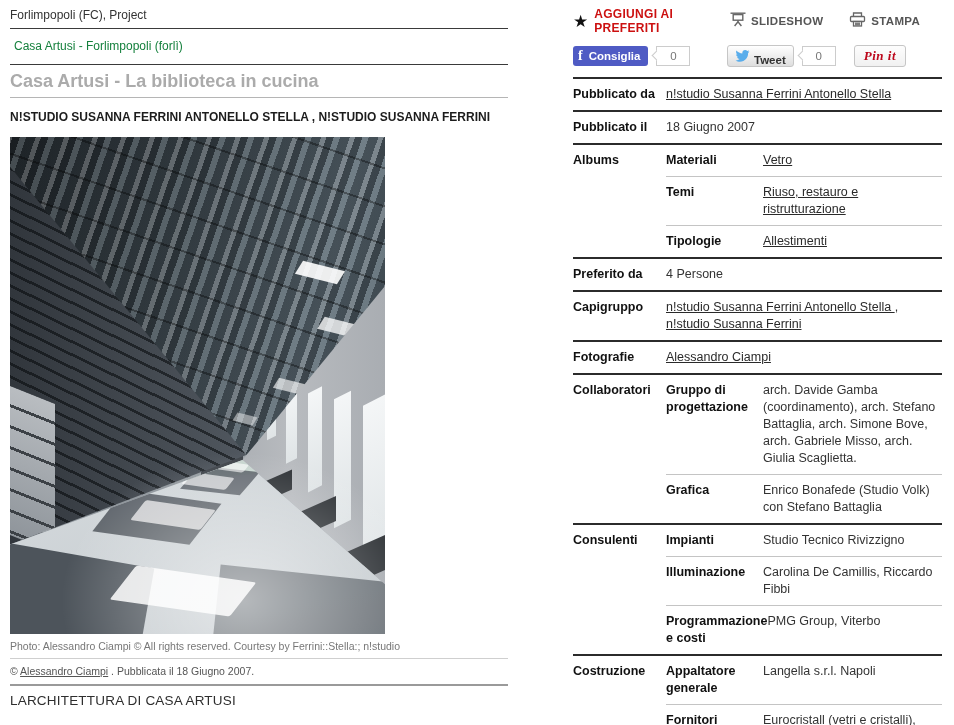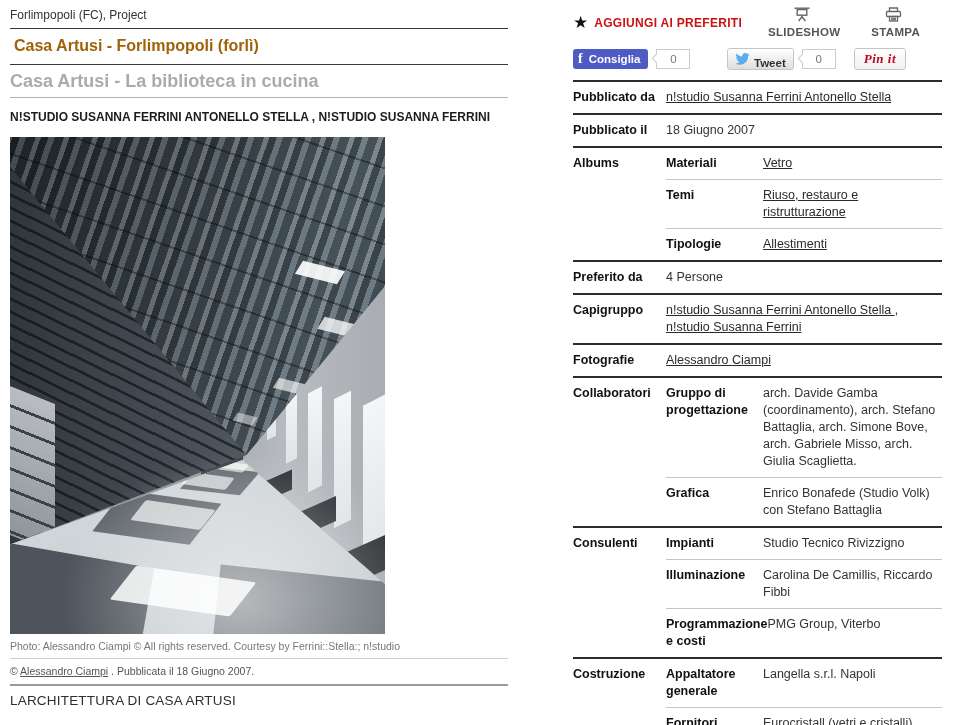--- a/index.html
+++ b/index.html
@@ -5,21 +5,21 @@
   html,body{margin:0;padding:0;background:#fff;}
   .page{position:relative;width:954px;height:725px;background:#fff;overflow:hidden;
         font-family:"Liberation Sans",sans-serif;color:#1d1d1d;}
   
   .left-col{position:absolute;left:10px;top:0;width:498px;}
   .loc{font-size:12px;color:#333;padding:8px 0 6px 0;}
   .hr-dark{border-top:1px solid #3a3a3a;height:0;}
   .hr-mid{border-top:1px solid #b5b5b5;height:0;}
   .hr-light{border-top:1px solid #cfcfcf;height:0;}
   .hr-thick{border-top:2px solid #9a9a9a;height:0;}
-  .title{font-size:16px;font-weight:bold;line-height:22px;padding:6px 0 7px 4px;color:#a16207;}
+  .title{font-size:12px;font-weight:normal;line-height:22px;padding:6px 0 7px 4px;color:#15803d;}
   .subtitle{font-size:18px;font-weight:bold;line-height:18px;color:#ababab;padding:7px 0 7px 0;}
   .authors{font-size:12px;font-weight:bold;line-height:15px;color:#1c1c1c;padding:12px 0;}
   .caption{font-size:10.5px;color:#777;padding:6px 0 5px 0;line-height:13px;}
   .copyline{font-size:10.5px;color:#555;padding:6px 0;line-height:13px;}
   .copyline a{color:#555;text-decoration:underline;cursor:pointer;}
   .bottom-head{font-size:13.5px;color:#2e2e2e;margin-top:7px;letter-spacing:.2px;}
   
   .photo{position:relative;width:375px;height:497px;overflow:hidden;background:#8e959b;}
   .ph{position:absolute;}
   .endwall{left:44%;top:54%;width:24%;height:22%;background:linear-gradient(#aab0b4,#888f94);}
@@ -69,21 +69,21 @@
   .lp2{left:34%;top:74%;width:70px;height:20px;opacity:.8;}
   .lp3{left:47%;top:68%;width:44px;height:12px;opacity:.75;}
   .lp4{left:56%;top:65.5%;width:26px;height:8px;opacity:.7;}
   .glow{inset:55% 0 0 0;background:radial-gradient(ellipse at 62% 85%,rgba(255,255,255,.5),transparent 55%);}
   
   .right-col{position:absolute;left:573px;top:0;width:369px;}
   .action-bar{display:flex;align-items:center;padding:7px 0 6px 0;}
   .fav{display:flex;align-items:center;margin-right:auto;cursor:pointer;}
   .star{font-size:17px;color:#111;margin-right:6px;line-height:17px;}
   .fav-label{font-size:12px;font-weight:bold;color:#cc1010;letter-spacing:.3px;}
-  .act{display:flex;align-items:center;cursor:pointer;flex-direction:column;}
+  .act{display:flex;align-items:center;cursor:pointer;}
   .act-label{font-size:11.5px;font-weight:bold;color:#555;margin-left:5px;letter-spacing:.3px;}
   .act-slideshow{margin-right:26px;}
   .act-print{margin-right:22px;}
   .social-bar{display:flex;align-items:center;padding:4px 0 10px 0;}
   .fb-group{display:flex;align-items:center;margin-right:auto;}
   .fb-btn{display:flex;align-items:center;height:20px;background:#4f5bc4;border-radius:3px;
      padding:0 8px 0 5px;cursor:pointer;}
   .fb-f{color:#fff;font-weight:bold;font-size:14px;font-family:"Liberation Serif",serif;margin-right:6px;}
   .fb-label{color:#fff;font-weight:bold;font-size:11.5px;}
   .count-bubble{position:relative;display:flex;align-items:center;justify-content:center;

